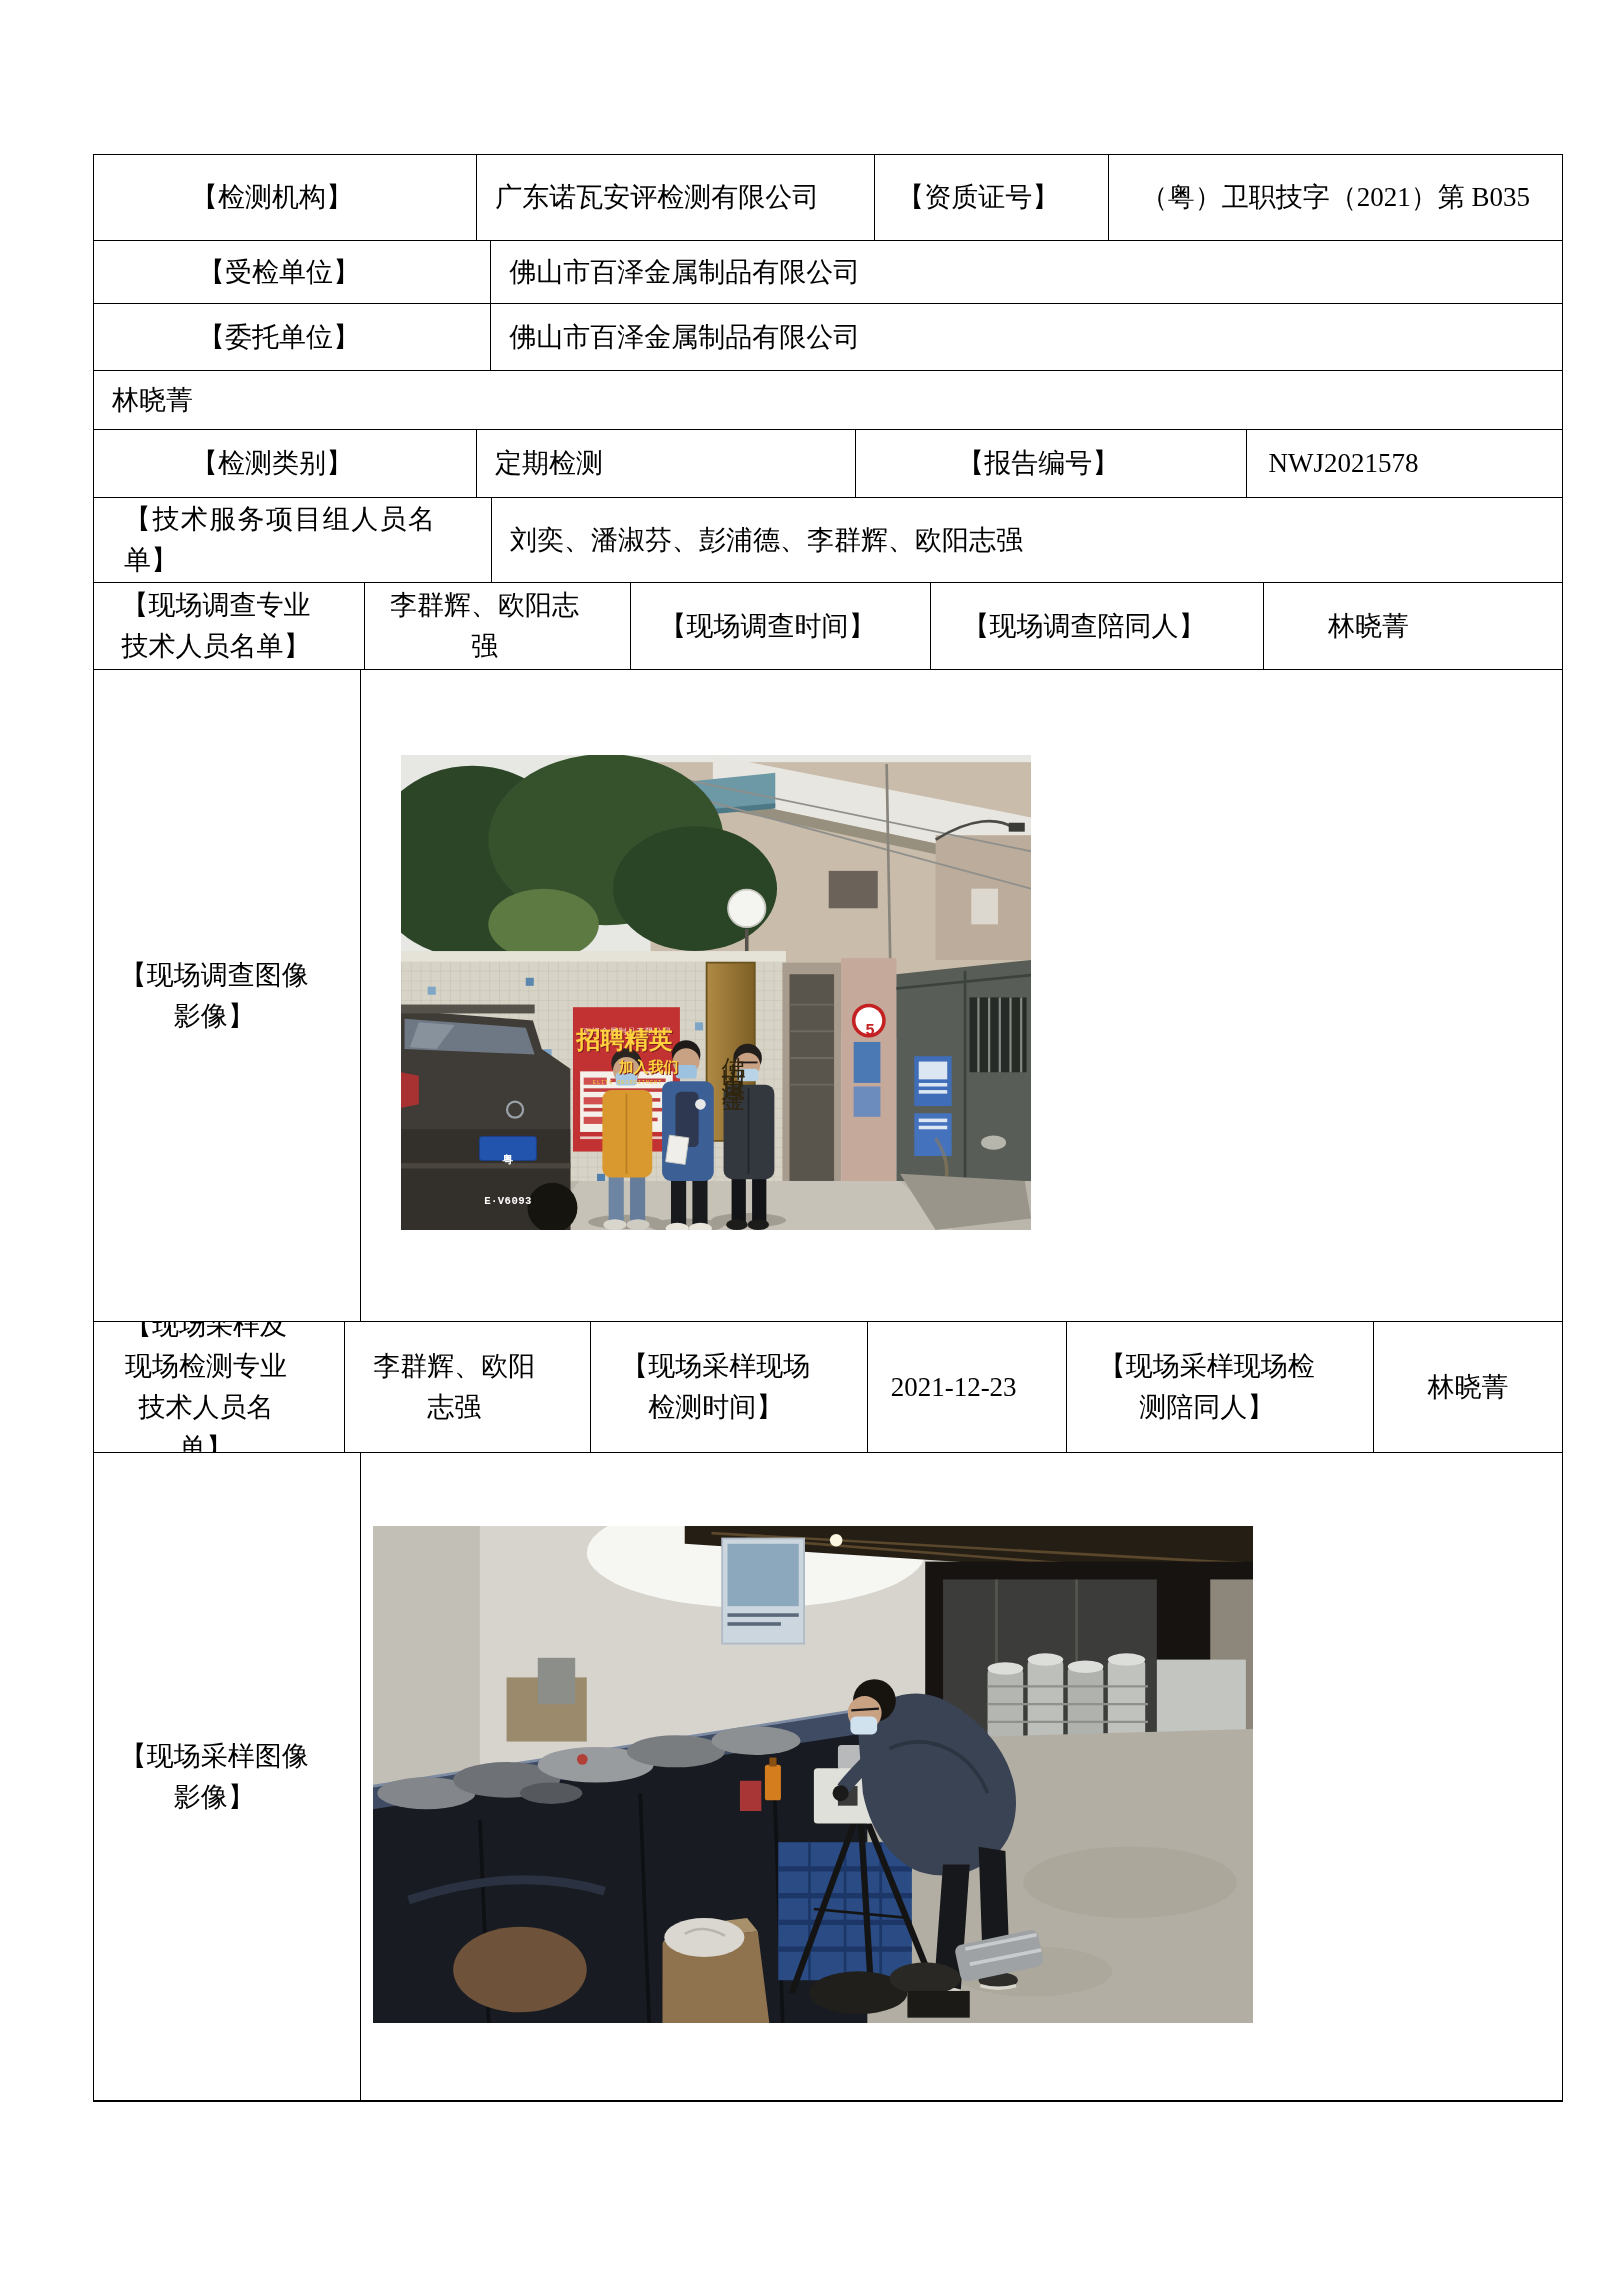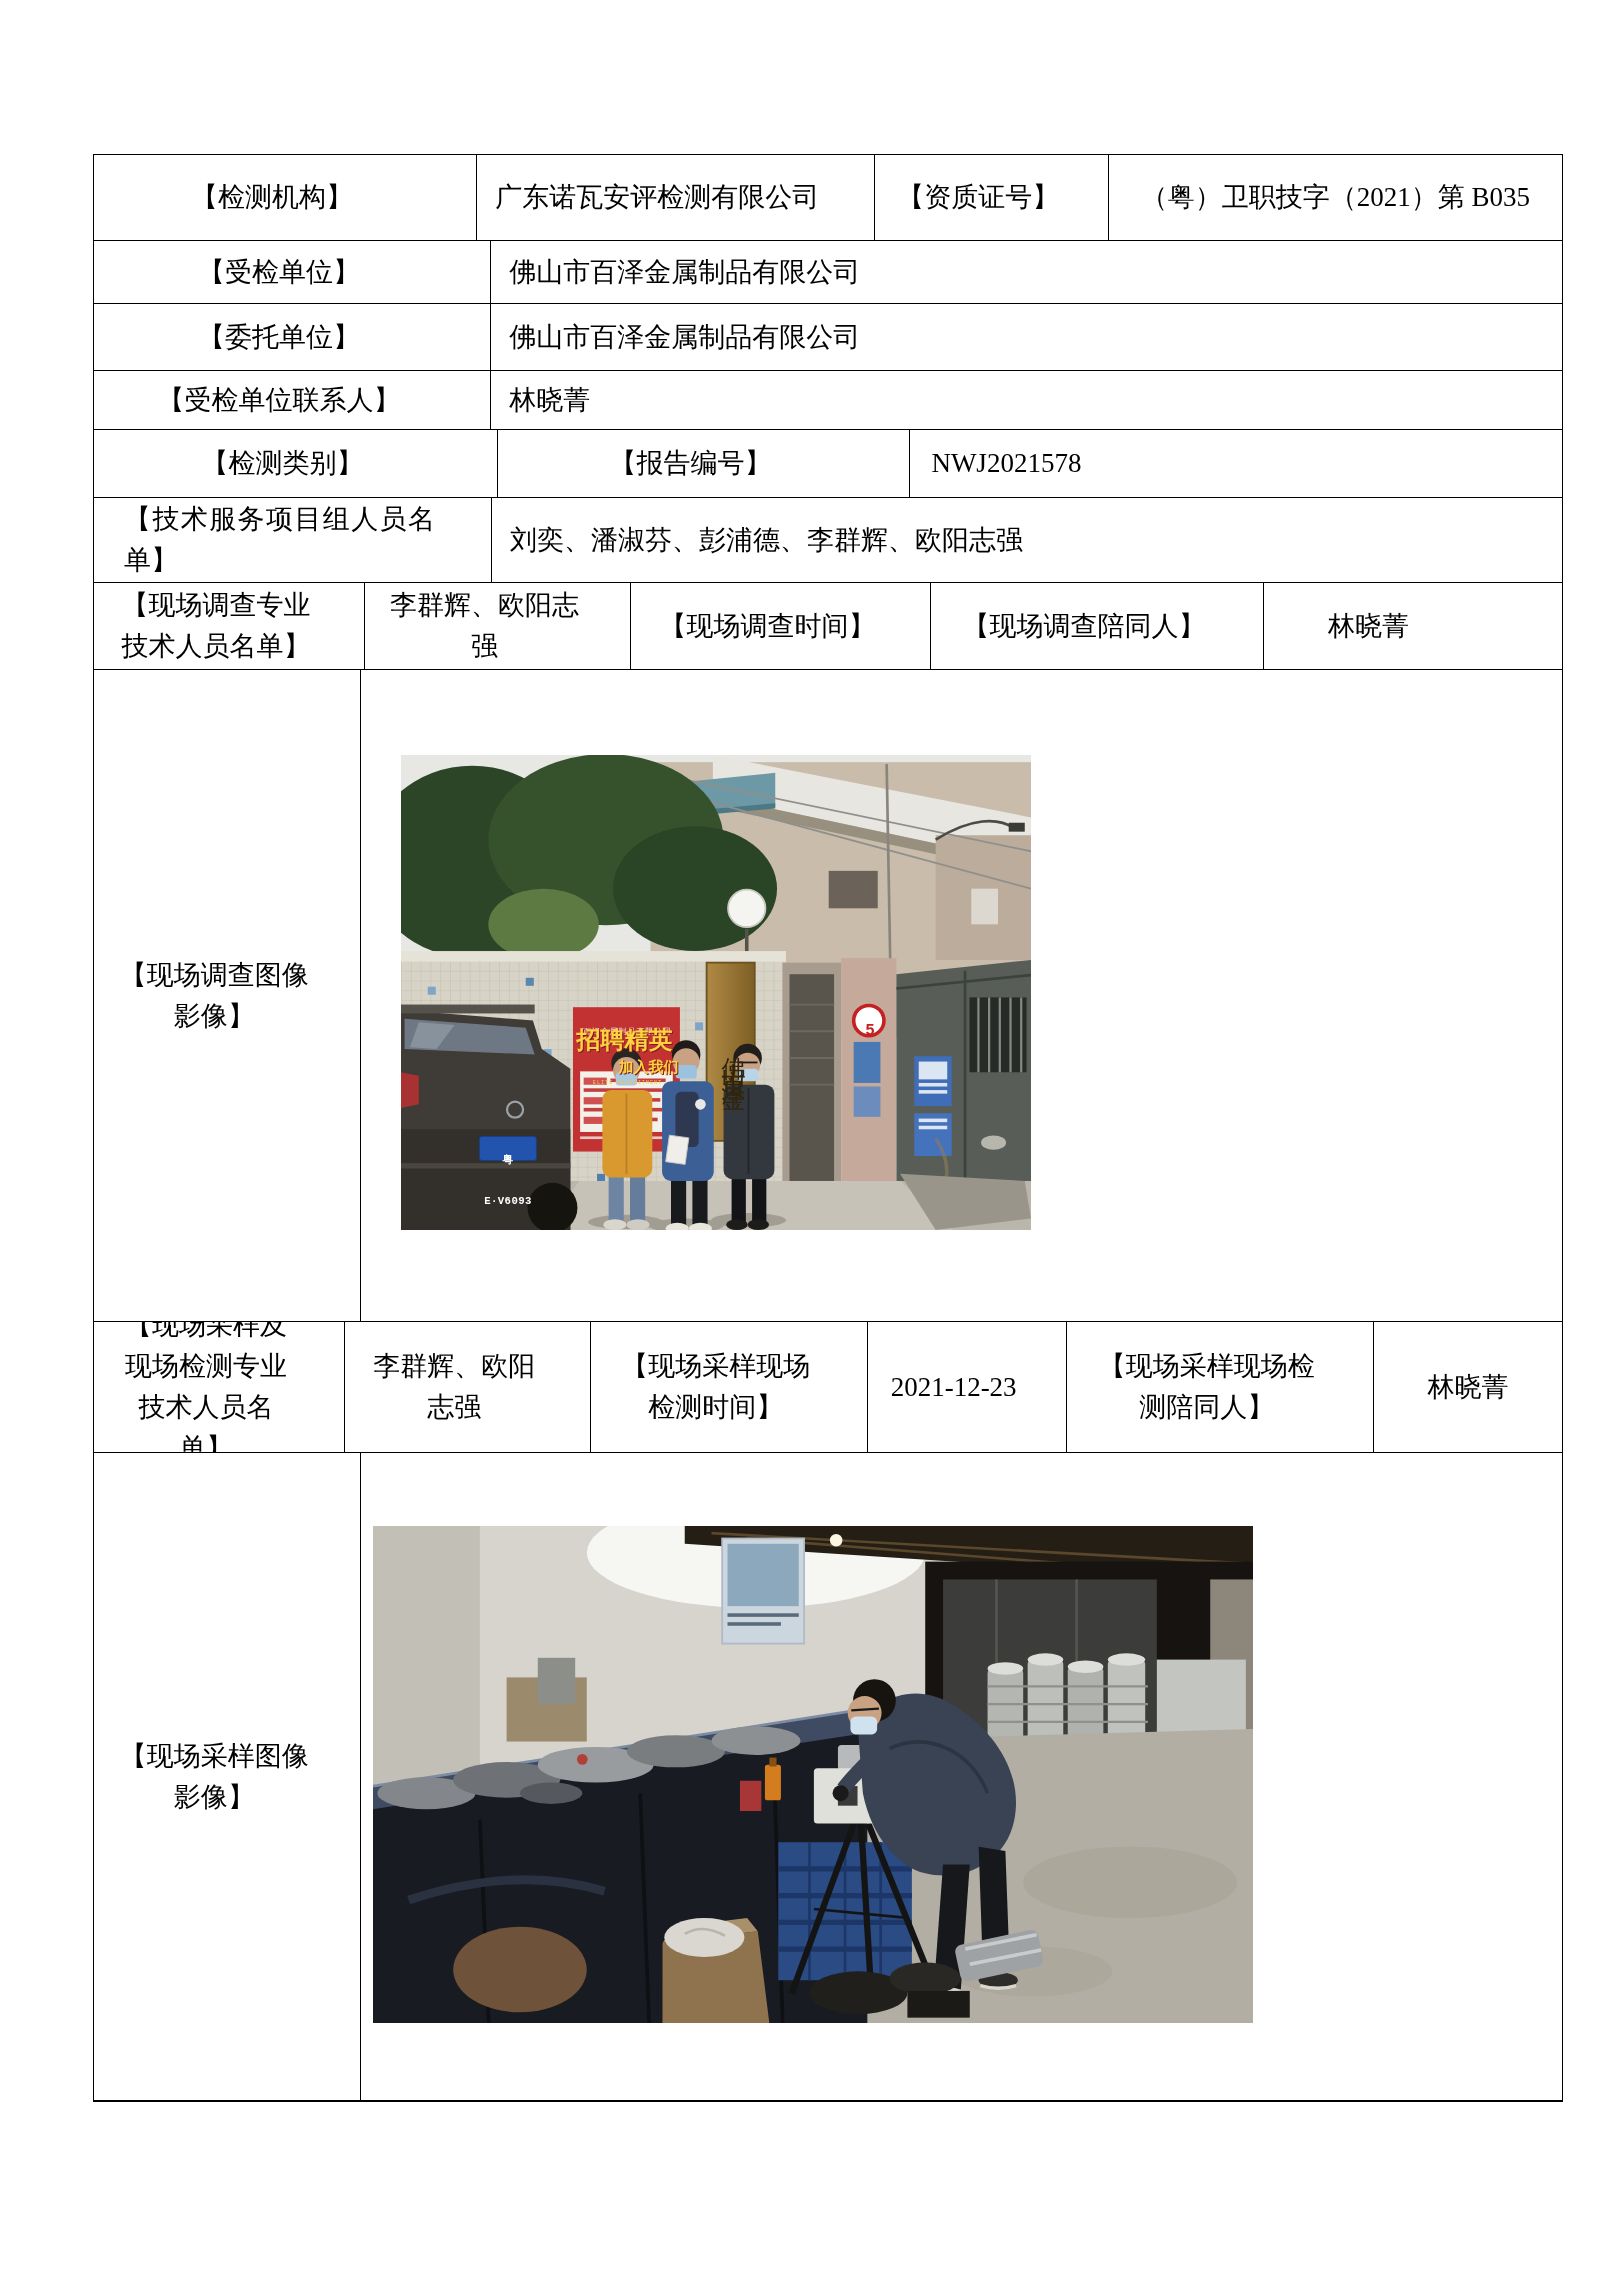--- a/index.html
+++ b/index.html
@@ -68,31 +68,31 @@
     <div class="r" style="height:66px">
       <div class="c ac" style="width:377px">
           <span class="t">【委托单位】</span>
         </div>
       <div class="c al p20" style="width:1091px">
           <span class="t">佛山市百泽金属制品有限公司</span>
         </div>
     </div>
 
     <div class="r" style="height:58px">
-      <div class="c ac" style="width:377px">
-          <span class="t">【受检单位联系人】</span>
-        </div>
       <div class="c al p20" style="width:1091px">
           <span class="t">林晓菁</span>
         </div>
     </div>
 
     <div class="r" style="height:67px">
       <div class="c ac" style="width:377px">
           <span class="t">【检测类别】</span>
+        </div>
+      <div class="c al p20" style="width:372px">
+          <span class="t">定期检测</span>
         </div>
       <div class="c ac" style="width:386px">
           <span class="t">【报告编号】</span>
         </div>
       <div class="c al p24" style="width:332px">
           <span class="t">NWJ2021578</span>
         </div>
     </div>
 
     <div class="r" style="height:84px">

